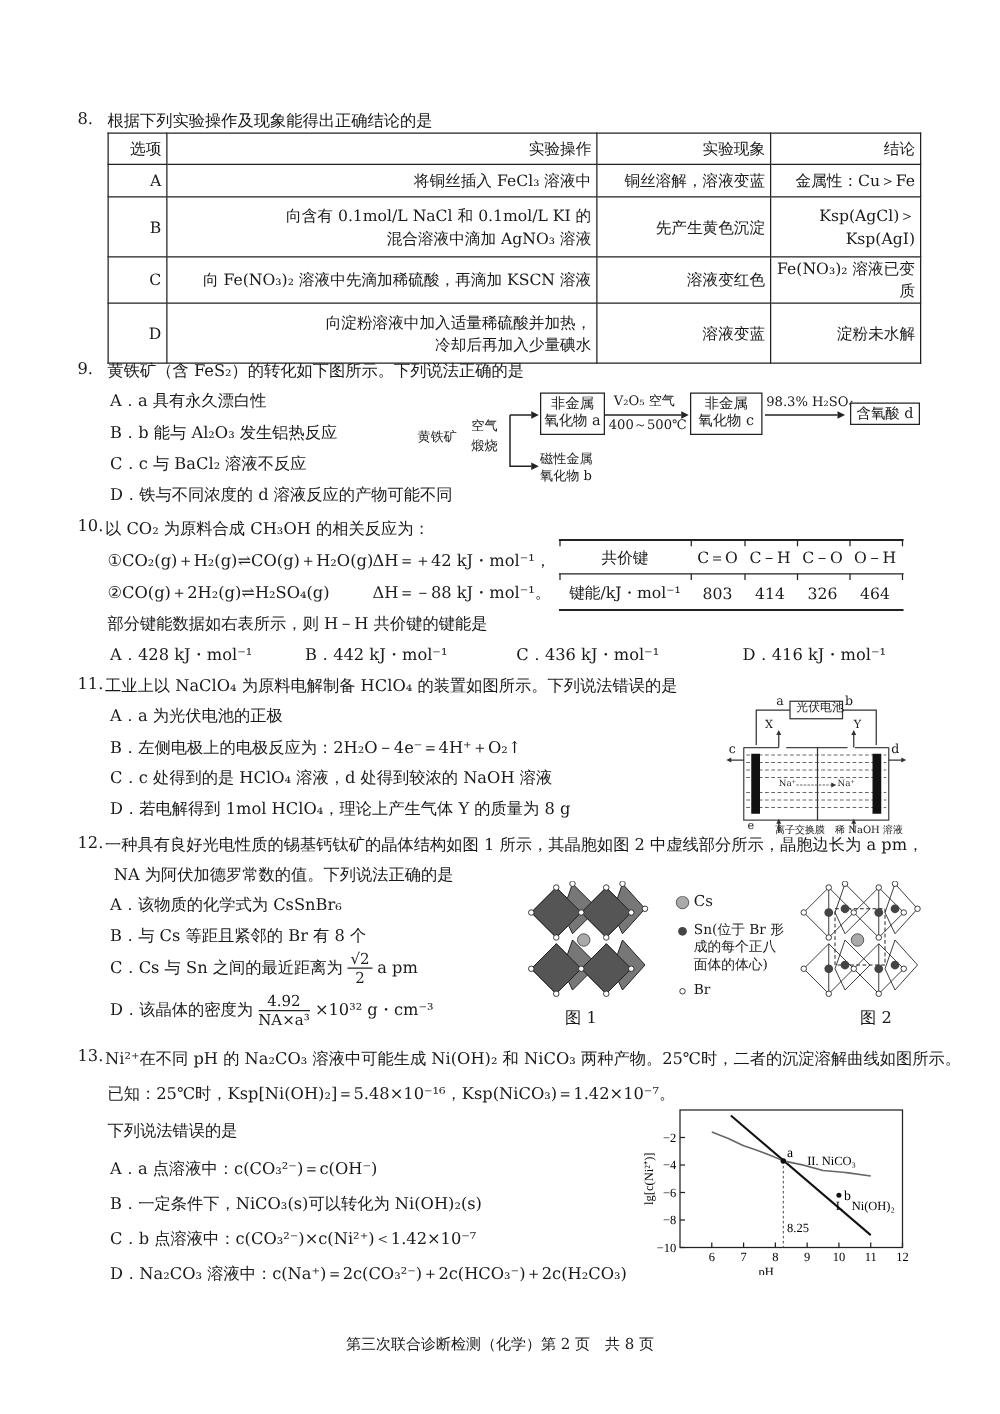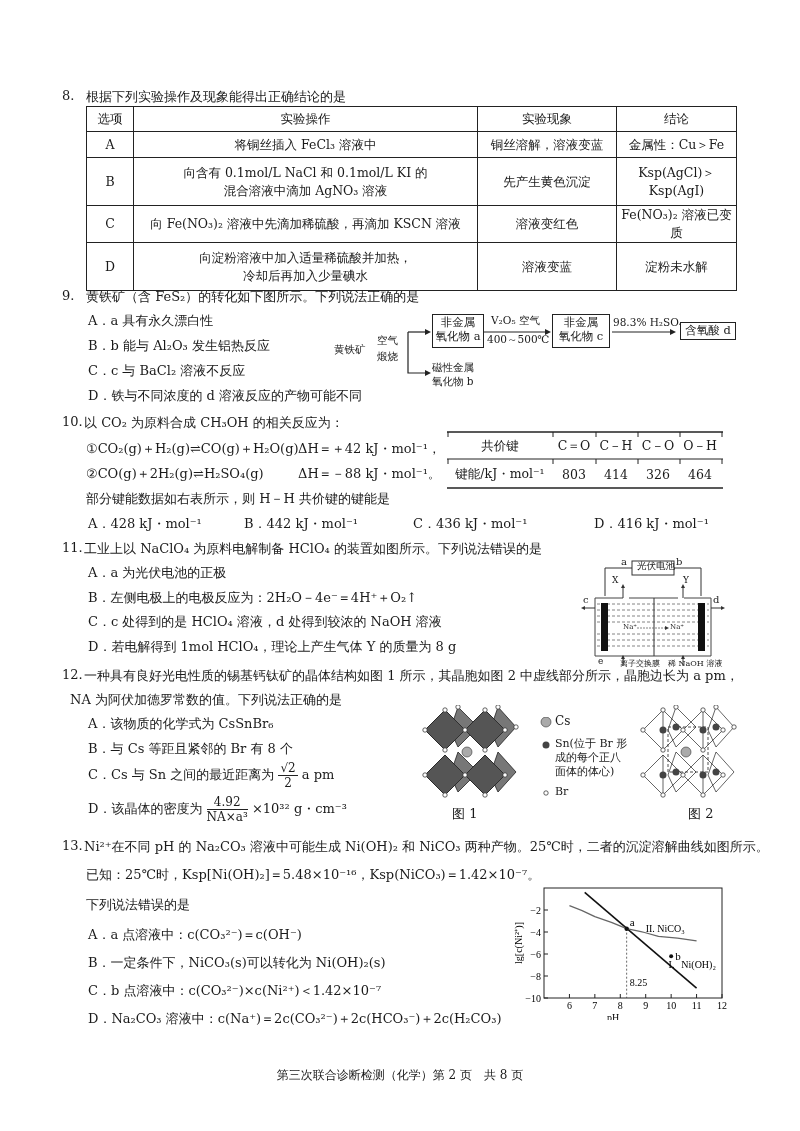--- a/index.html
+++ b/index.html
@@ -3,21 +3,21 @@
 <meta charset="utf-8">
 <style>
   html, body { margin: 0; padding: 0; background: #fff; }
   body { width: 800px; height: 1131px; position: relative; overflow: hidden;
          font-family: "DejaVu Serif", "Liberation Serif", serif; color: #1a1a1a; font-size: 13px; }
   .abs { position: absolute; }
   .qnum { position: absolute; left: 62px; }
   .line { position: absolute; white-space: nowrap; font-size: 13px; }
   .opt { position: absolute; left: 88px; white-space: nowrap; font-size: 13px; }
   table.t8 { position: absolute; left: 86px; top: 106px; width: 651px; border-collapse: collapse; font-size: 12.5px; }
-  table.t8 td { border: 1px solid #222; text-align: center; padding: 0 4px; line-height: 18px; }
+  table.t8 td { border: 1px solid #222; text-align: right; padding: 0 4px; line-height: 18px; }
   table.t8 tr.h td { height: 24px; }
   .box { position: absolute; border: 1.2px solid #222; background: #fff; text-align: center; font-size: 11.5px; line-height: 14px; }
   .small { font-size: 10.5px; }
   .tbl10 { position: absolute; left: 447px; top: 430px; width: 276px; font-size: 12.5px; }
   .tbl10 .row { display: flex; height: 28px; align-items: center; }
   .tbl10 .c1 { width: 106px; text-align: center; }
   .tbl10 .c { width: 42px; text-align: center; }
   .footer { position: absolute; top: 1067px; left: 0; width: 800px; text-align: center; font-size: 12px; }
   .frac { display: inline-block; vertical-align: middle; text-align: center; font-size: 12px; line-height: 14px; }
   .frac .n { display: block; border-bottom: 1px solid #222; padding: 0 2px; }
@@ -207,21 +207,21 @@
   <div class="abs" style="left:138px;top:46px;font-size:10px">d</div>
   <div class="abs" style="left:23px;top:108px;font-size:9px">e</div>
   <div class="abs" style="left:48px;top:75px;font-size:7px">Na⁺</div>
   <div class="abs" style="left:95px;top:75px;font-size:7px">Na⁺</div>
   <div class="abs" style="left:45px;top:110px;font-size:8px">离子交换膜</div>
   <div class="abs" style="left:93px;top:110px;font-size:8px">稀 NaOH 溶液</div>
 </div>
 
 <div class="qnum" style="top:667px">12.</div>
 <div class="line" style="left:84px;top:667px">一种具有良好光电性质的锡基钙钛矿的晶体结构如图 1 所示，其晶胞如图 2 中虚线部分所示，晶胞边长为 a pm，</div>
-<div class="line" style="left:70px;top:691px">NA 为阿伏加德罗常数的值。下列说法正确的是</div>
+<div class="line" style="left:91px;top:691px">NA 为阿伏加德罗常数的值。下列说法正确的是</div>
 <div class="opt" style="top:715px">A．该物质的化学式为 CsSnBr₆</div>
 <div class="opt" style="top:740px">B．与 Cs 等距且紧邻的 Br 有 8 个</div>
 <div class="opt" style="top:760px;line-height:30px">
   <span>C．Cs 与 Sn 之间的最近距离为</span>
   <span class="frac"><span class="n">√2</span><span class="d">2</span></span>
   <span>a pm</span>
 </div>
 <div class="opt" style="top:794px;line-height:30px">
   <span>D．该晶体的密度为</span>
   <span class="frac"><span class="n">4.92</span><span class="d">NA×a³</span></span>

